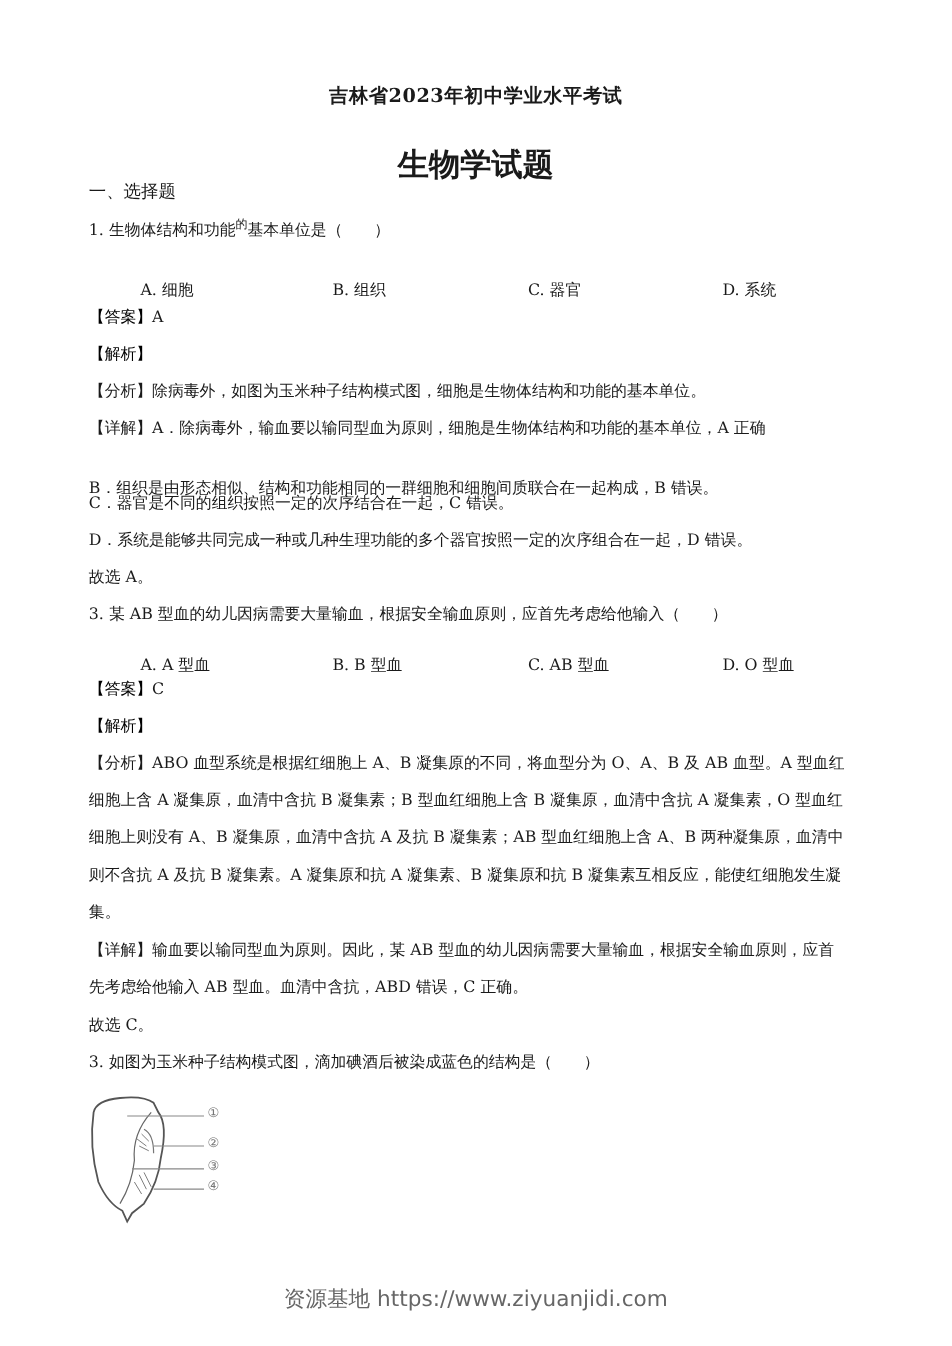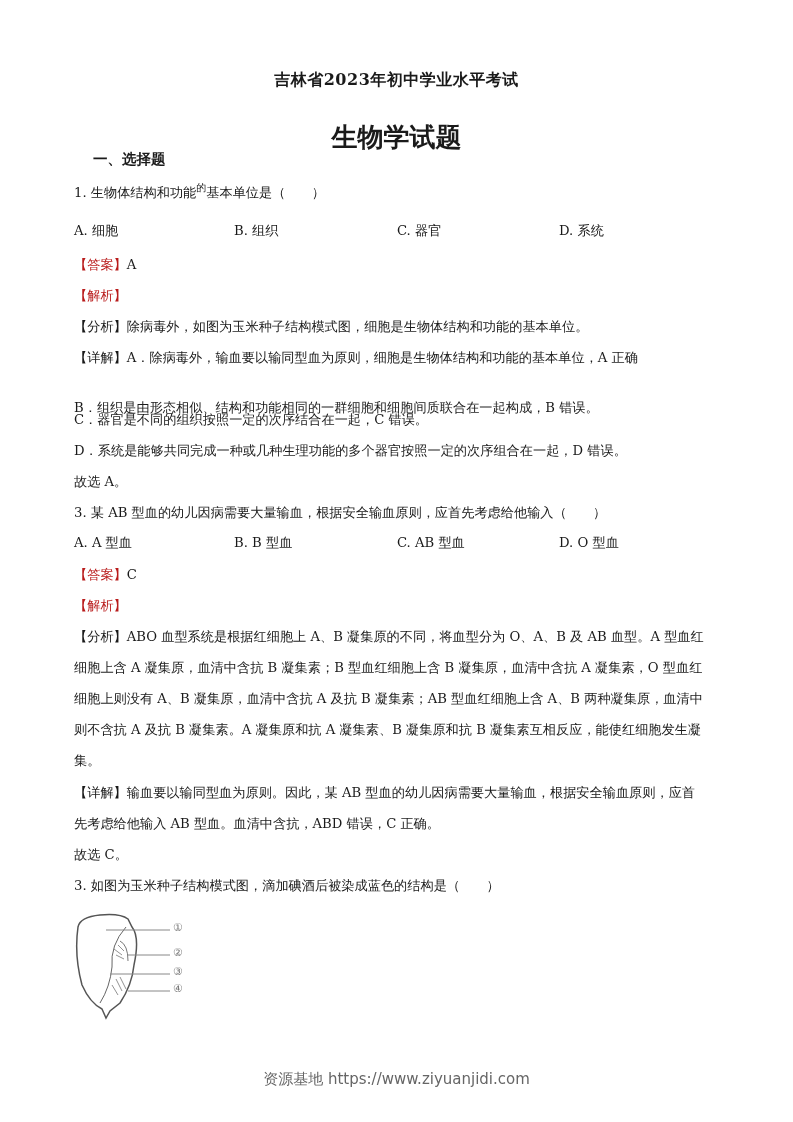--- a/index.html
+++ b/index.html
@@ -2,29 +2,29 @@
 <html><head>
 <meta charset="utf-8">
 <style>
   html, body { margin: 0; padding: 0; background: #ffffff; }
   body { width: 793px; height: 1122px; position: relative; overflow: hidden;
          font-family: "DejaVu Serif", "Liberation Serif", serif; color: #1a1a1a; }
   .title { position: absolute; left: 0; width: 793px; text-align: center; font-weight: bold;
            font-family: "DejaVu Serif", "Liberation Serif", serif; }
   .t1 { top: 70px; font-size: 16px; letter-spacing: 0.5px; }
   .t2 { top: 96px; font-size: 26px; margin-top: 24px; }
-  .section { position: absolute; left: 74px; top: 150px; font-size: 14.5px; font-weight: bold; margin-left: 19px; }
+  .section { position: absolute; left: 74px; top: 150px; font-size: 14.5px; font-weight: normal; }
   .line { position: absolute; left: 74px; font-size: 13.2px; white-space: nowrap; line-height: 20px; }
-  .blue { color: #b91c1c; }
+  .blue { color: #000000; }
   .opts { position: absolute; left: 74px; font-size: 13.2px; width: 660px; height: 20px; }
-  .opt { position: absolute; top: 0; white-space: nowrap; }
+  .opt { position: absolute; top: 11px; white-space: nowrap; margin-left: 43px; }
   .sup { font-size: 10px; vertical-align: 6px; }
   .figure { position: absolute; left: 70px; top: 905px; width: 150px; height: 115px; }
   .footer { position: absolute; top: 1070px; left: 0; width: 793px; text-align: center;
-            font-family: "DejaVu Sans", "Liberation Sans", sans-serif; font-size: 15px; color: #666; }
+            font-family: "DejaVu Sans", "Liberation Sans", sans-serif; font-size: 18px; color: #666; }
 </style>
 </head>
 <body>
 
 <div class="title t1">吉林省2023年初中学业水平考试</div>
 <div class="title t2">生物学试题</div>
 <div class="section">一、选择题</div>
 
 <div class="line" style="top:178px">
   <span>1. 生物体结构和功能</span><span class="sup">的</span><span>基本单位是（　　）</span>

